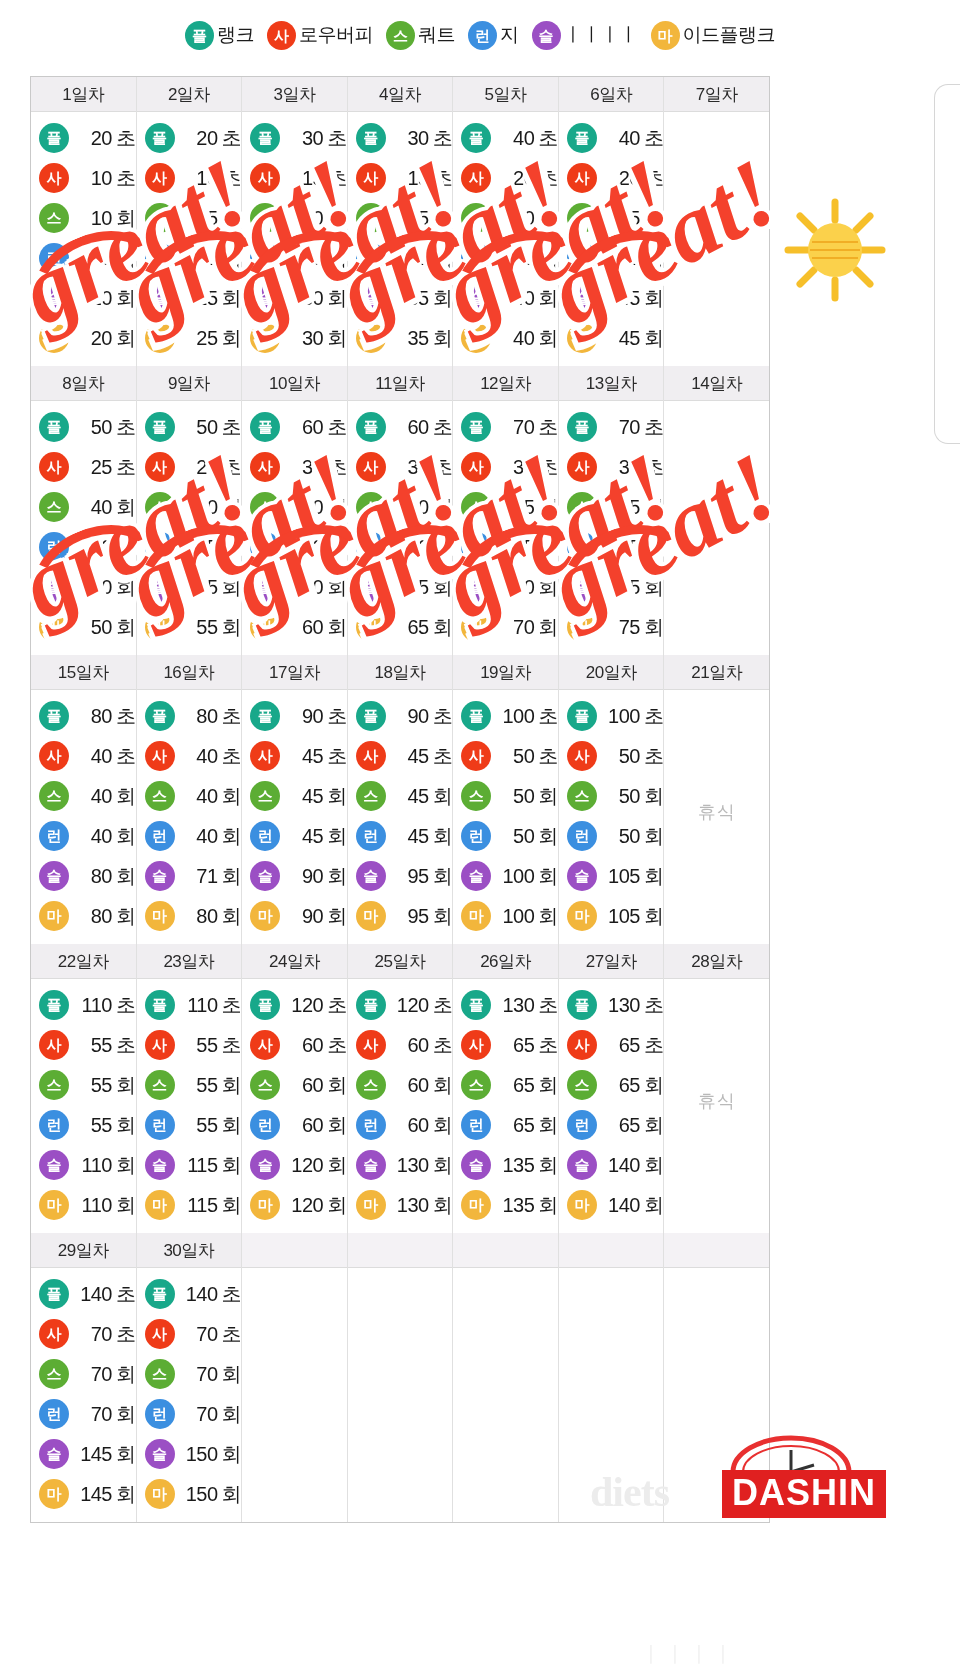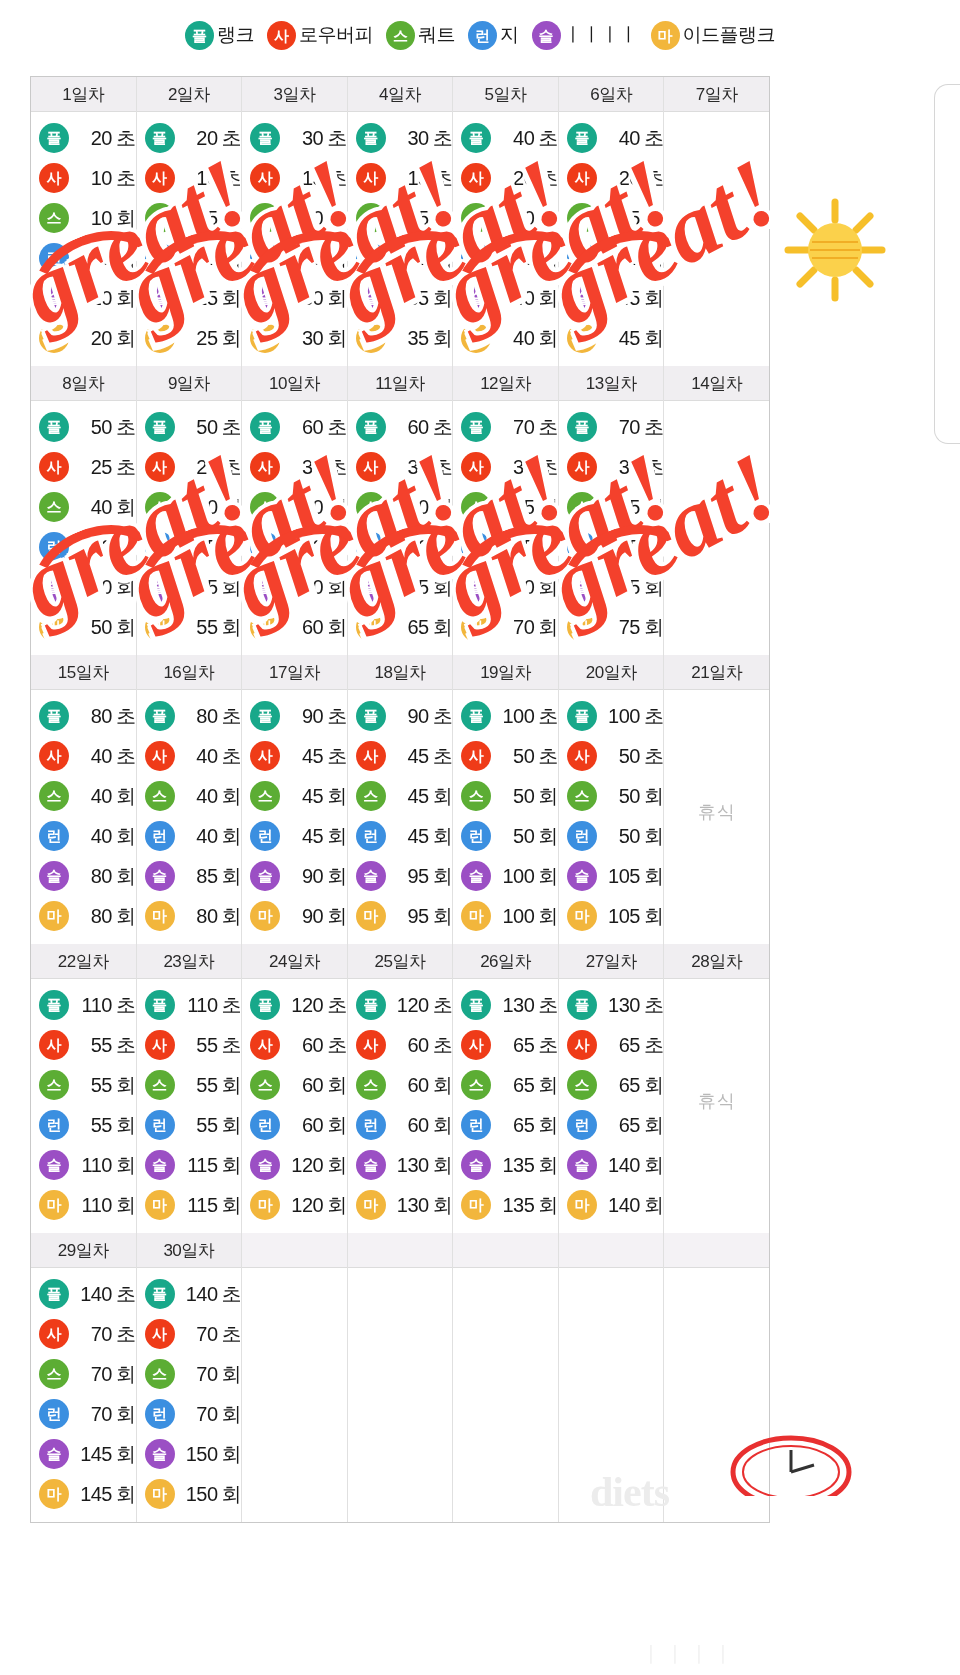--- a/index.html
+++ b/index.html
@@ -563,21 +563,21 @@
             <div class="ex-row">
               <div class="ex-badge" style="background: rgb(92, 173, 52);">스</div>
               <div class="ex-val"><span class="ex-num">40</span><span class="ex-unit">회</span></div>
             </div>
             <div class="ex-row">
               <div class="ex-badge" style="background: rgb(59, 143, 224);">런</div>
               <div class="ex-val"><span class="ex-num">40</span><span class="ex-unit">회</span></div>
             </div>
             <div class="ex-row">
               <div class="ex-badge" style="background: rgb(155, 79, 196);">슬</div>
-              <div class="ex-val"><span class="ex-num">85</span><span class="ex-unit">회</span></div>
+              <div class="ex-val"><span class="ex-num">71</span><span class="ex-unit">회</span></div>
             </div>
             <div class="ex-row">
               <div class="ex-badge" style="background: rgb(242, 182, 60);">마</div>
               <div class="ex-val"><span class="ex-num">80</span><span class="ex-unit">회</span></div>
             </div>
           </div>
         </div>
         <div class="col">
           <div class="day-head">17일차</div>
           <div class="cell-body">
@@ -980,20 +980,21 @@
     </g>
   </svg>
 
   <div class="wm-diet">diets</div>
   <svg class="wm-clock" viewBox="0 0 130 64">
     <ellipse cx="65" cy="40" rx="58" ry="34" fill="none" stroke="#e83030" stroke-width="5"></ellipse>
     <ellipse cx="65" cy="40" rx="48" ry="26" fill="none" stroke="#e83030" stroke-width="2"></ellipse>
     <line x1="65" y1="40" x2="65" y2="18" stroke="#333" stroke-width="3"></line>
     <line x1="65" y1="40" x2="88" y2="33" stroke="#333" stroke-width="3"></line>
   </svg>
+  <div class="wm-dashin">DASHIN</div>
   <div class="wm-bottom">ㅣㅣㅣㅣ</div>
 
 <div class="stamp" style="left: 14px; top: 194px;">great!<span class="swish"></span></div>
     <div class="stamp" style="left: 119.714px; top: 194px;">great!<span class="swish"></span></div>
     <div class="stamp" style="left: 225.429px; top: 194px;">great!<span class="swish"></span></div>
     <div class="stamp" style="left: 331.143px; top: 194px;">great!<span class="swish"></span></div>
     <div class="stamp" style="left: 436.857px; top: 194px;">great!<span class="swish"></span></div>
     <div class="stamp" style="left: 542.571px; top: 194px;">great!<span class="swish"></span></div>
     <div class="stamp" style="left: 14px; top: 488px;">great!<span class="swish"></span></div>
     <div class="stamp" style="left: 119.714px; top: 488px;">great!<span class="swish"></span></div>

